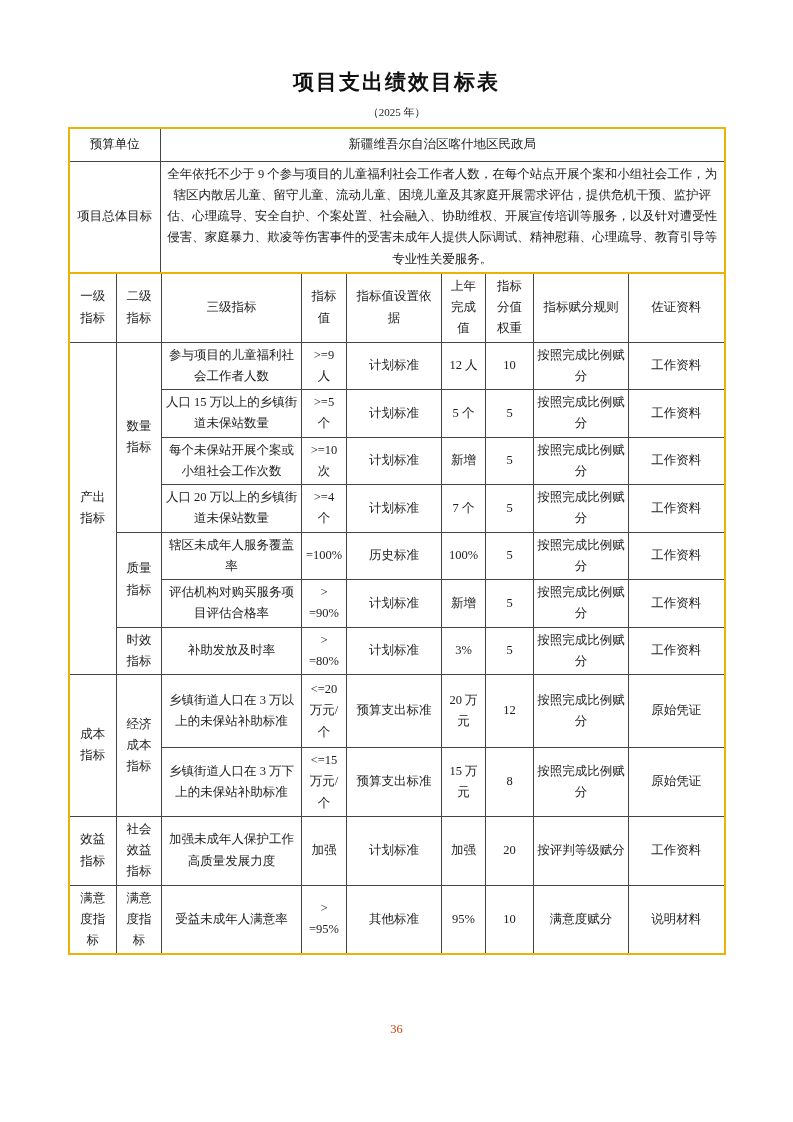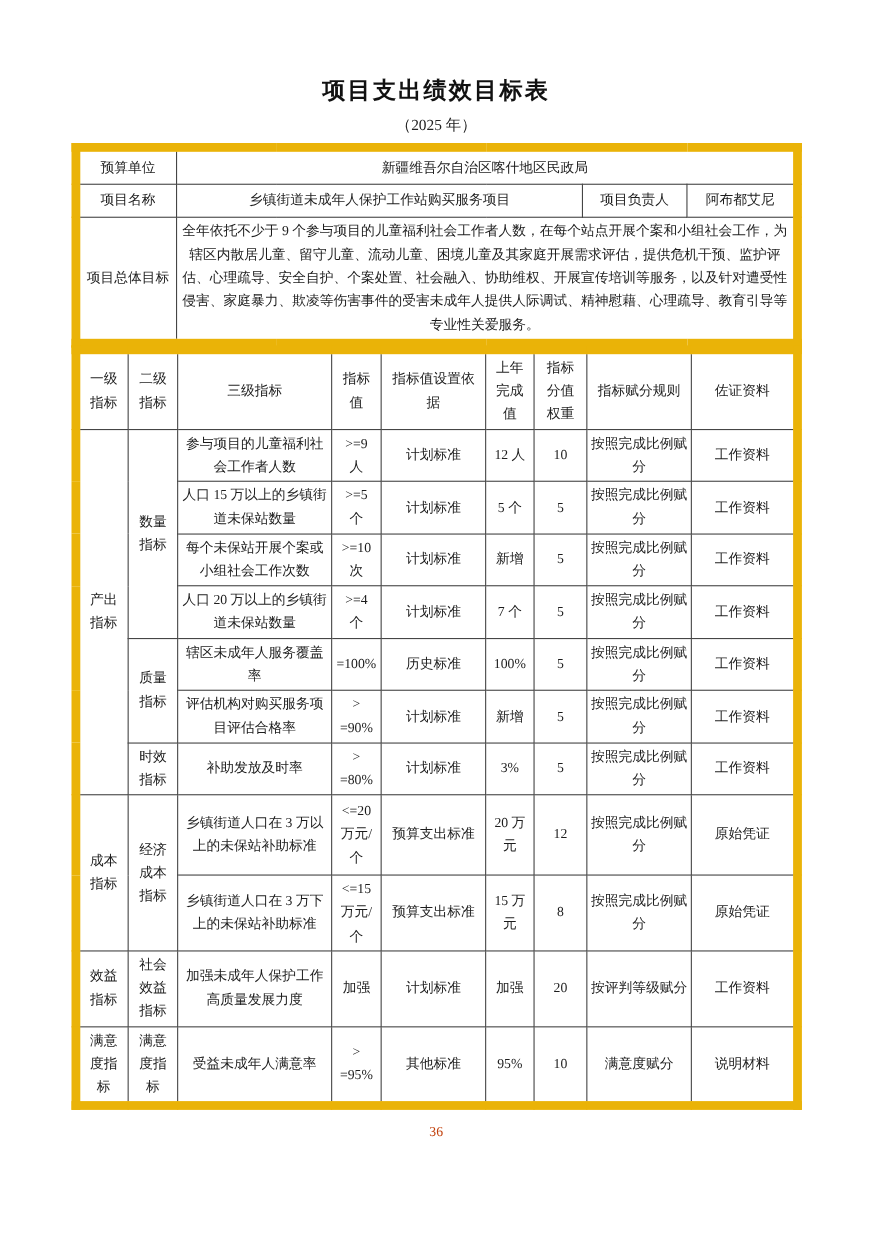--- a/index.html
+++ b/index.html
@@ -18,29 +18,29 @@
     padding-top: 68px;
     text-align: center;
     font-size: 21px;
     font-weight: bold;
     letter-spacing: 2px;
     color: #111;
   }
   .doc-subtitle {
     margin-top: 9px;
     text-align: center;
-    font-size: 14px;
+    font-size: 11px;
     color: #222;
   }
   table.doc {
     width: 656px;
     margin: 7px auto 0;
     border-collapse: collapse;
     table-layout: fixed;
-    border: 8px solid #eab308;
+    border: 2px solid #eab308;
     padding-left: 32px;
   }
   table.doc.second { margin-top: -2px; }
   table.doc td, table.doc th {
     border: 1px solid #454545;
     padding: 2px 3px;
     text-align: center;
     vertical-align: middle;
     font-size: 12.5px;
     font-weight: normal;
@@ -82,26 +82,20 @@
         <col style="width:99px">
         <col style="width:92px">
       <col style="width:88px">
         <col style="width:95px">
         <col style="width:100px">
     </colgroup>
     <tbody>
       <tr style="height:33px">
         <td class="lbl">预算单位</td>
         <td colspan="6">新疆维吾尔自治区喀什地区民政局</td>
-      </tr>
-      <tr style="height:30px">
-        <td class="lbl">项目名称</td>
-        <td colspan="4">乡镇街道未成年人保护工作站购买服务项目</td>
-        <td class="lbl">项目负责人</td>
-        <td>阿布都艾尼</td>
       </tr>
       <tr style="height:106px">
         <td class="lbl">项目总体目标</td>
         <td colspan="6" class="goaltext">全年依托不少于 9 个参与项目的儿童福利社会工作者人数，在每个站点开展个案和小组社会工作，为辖区内散居儿童、留守儿童、流动儿童、困境儿童及其家庭开展需求评估，提供危机干预、监护评估、心理疏导、安全自护、个案处置、社会融入、协助维权、开展宣传培训等服务，以及针对遭受性侵害、家庭暴力、欺凌等伤害事件的受害未成年人提供人际调试、精神慰藉、心理疏导、教育引导等专业性关爱服务。</td>
       </tr>
     </tbody>
   </table>
 
   <table class="doc second">
     <colgroup>

